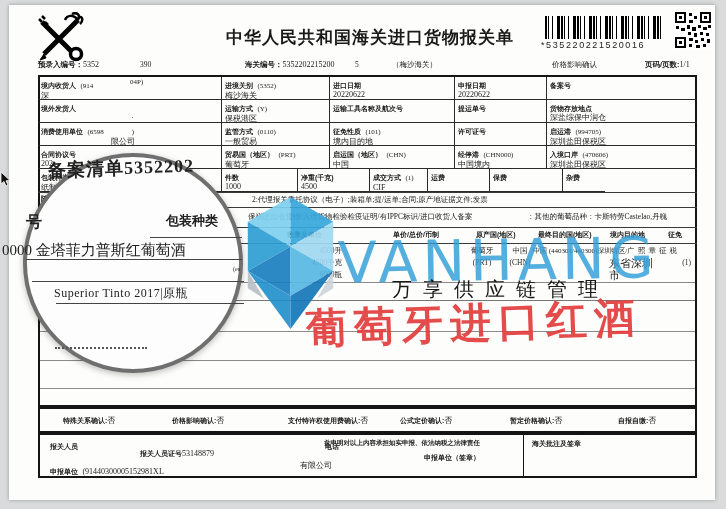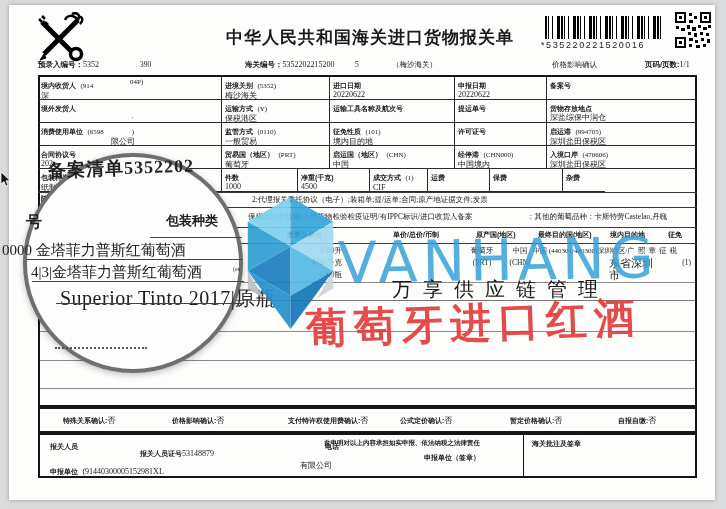--- a/index.html
+++ b/index.html
@@ -301,24 +301,23 @@
   <div class="rule" style="left:40px;top:360px;width:655px"></div>
   <div class="rule" style="left:40px;top:388px;width:655px"></div>
 
   <div class="abs loupe"></div>
   <div class="abs mag" style="left:48px;top:156px;font-size:18px;font-weight:bold;transform:rotate(-2deg);letter-spacing:1px">备案清单5352202</div>
   <div class="abs mag" style="left:26px;top:212px;font-size:16px;font-weight:bold;font-family:'Liberation Sans',sans-serif">号</div>
   <div class="abs mag" style="left:166px;top:212px;font-size:13px;font-weight:bold;font-family:'Liberation Sans',sans-serif">包装种类</div>
   <div class="mag-line" style="left:150px;top:237px;width:92px"></div>
   <div class="abs mag" style="left:2px;top:241px;font-size:15px">0000 金塔菲力普斯红葡萄酒</div>
   <div class="mag-line" style="left:26px;top:259px;width:216px"></div>
-  <div class="abs mag" style="left:31px;top:263px;font-size:15px">4|3|金塔菲力普斯红葡萄酒</div>
   <div class="abs mag" style="left:233px;top:266px;font-size:6px">(es</div>
   <div class="mag-line" style="left:32px;top:281px;width:212px"></div>
-  <div class="abs mag" style="left:60px;top:285px;font-size:20px;letter-spacing:0.5px">Superior Tinto 2017|原瓶</div>
+  <div class="abs mag" style="left:54px;top:285px;font-size:12px;letter-spacing:0.5px">Superior Tinto 2017|原瓶</div>
   <div class="mag-line" style="left:56px;top:303px;width:188px"></div>
   <div class="mag-dash" style="left:55px;top:347px;width:92px"></div>
 
   <svg class="abs wm-logo" width="95" height="132" viewBox="0 0 100 139">
     <polygon points="50,0 5,26 50,52" fill="#7fd0f0"></polygon>
     <polygon points="50,0 95,26 50,52" fill="#37a8dc"></polygon>
     <polygon points="5,26 50,52 5,78" fill="#2e9fd4"></polygon>
     <polygon points="50,52 5,78 50,104" fill="#1b80c0"></polygon>
     <polygon points="95,26 50,52 95,78" fill="#9fd9f2"></polygon>
     <polygon points="50,52 95,78 50,104" fill="#57b8e4"></polygon>

